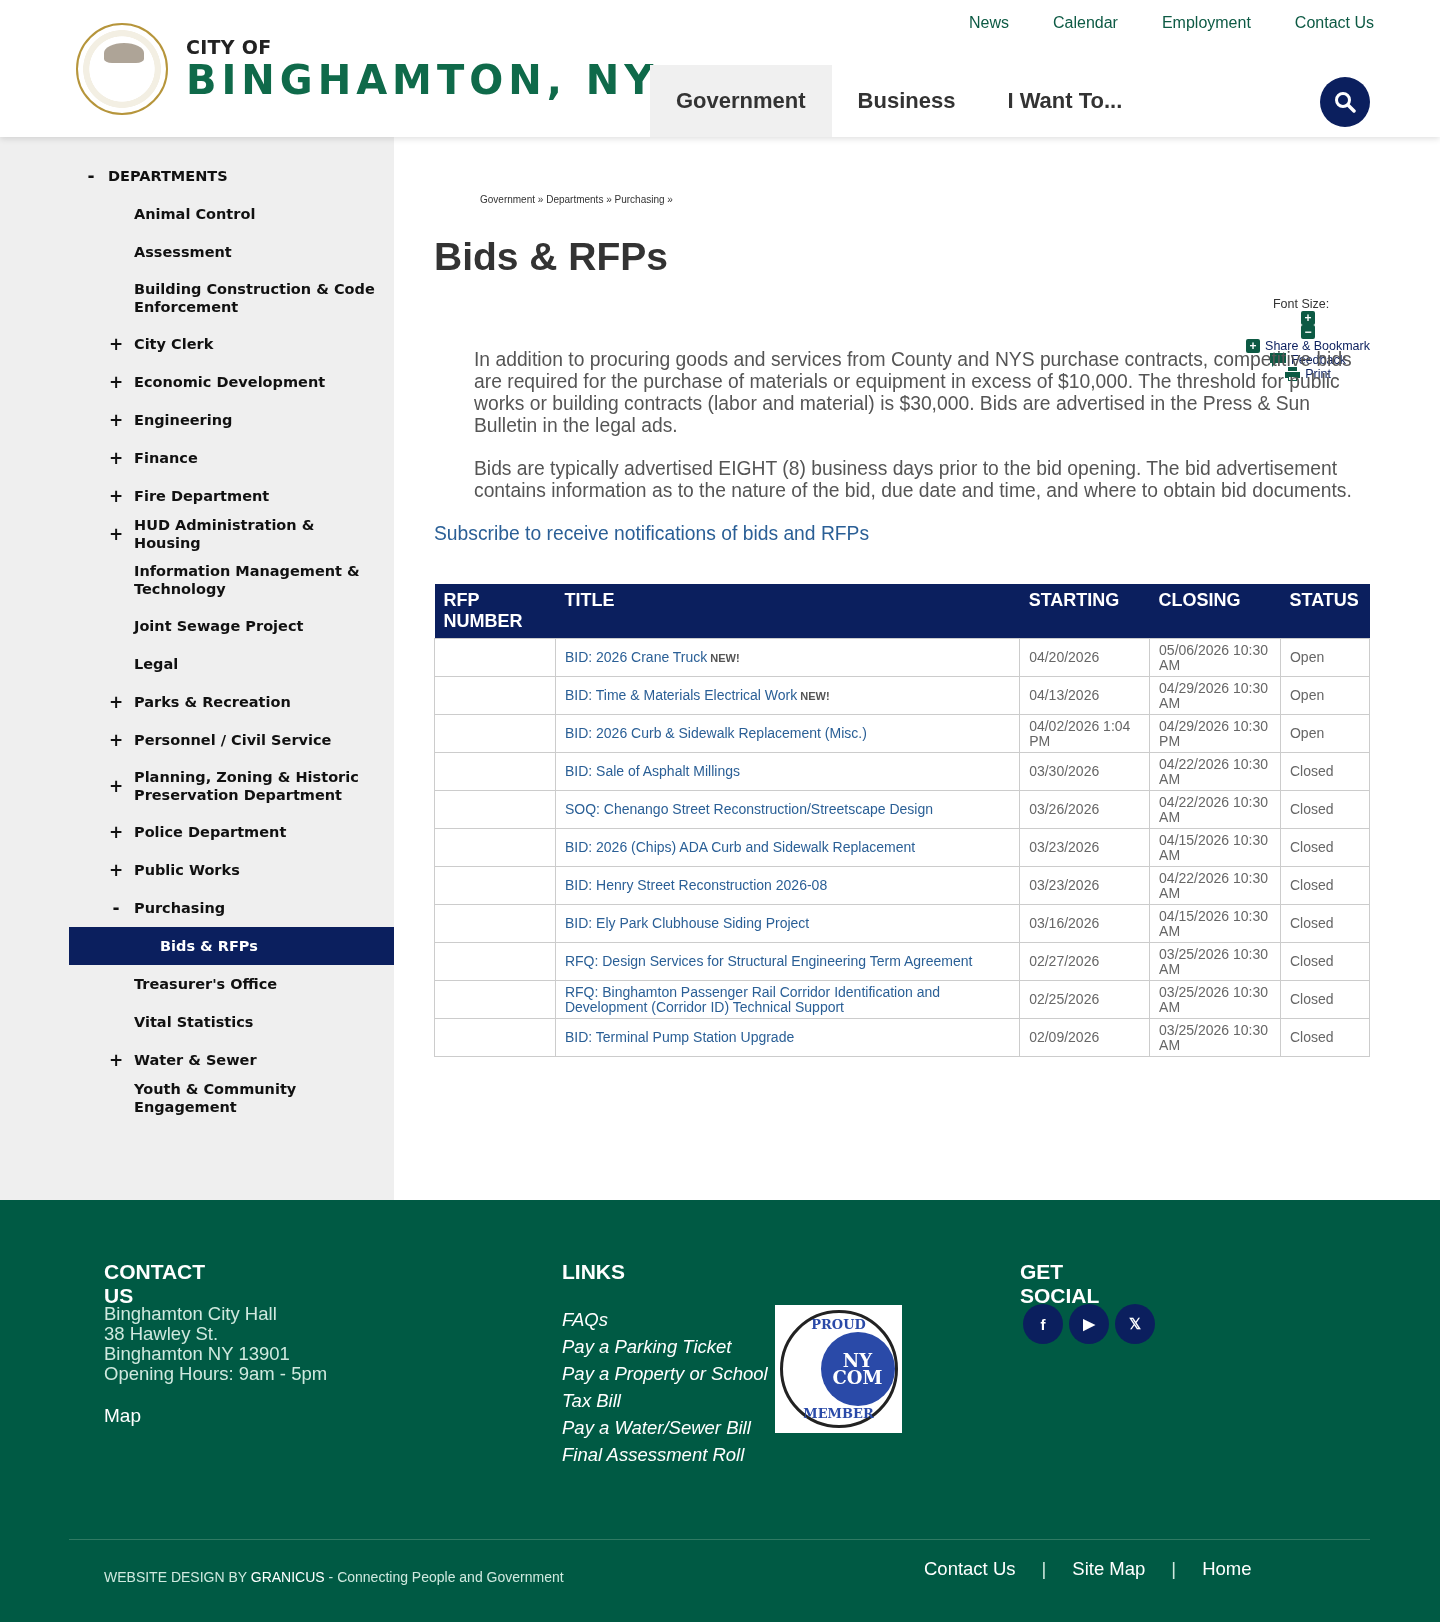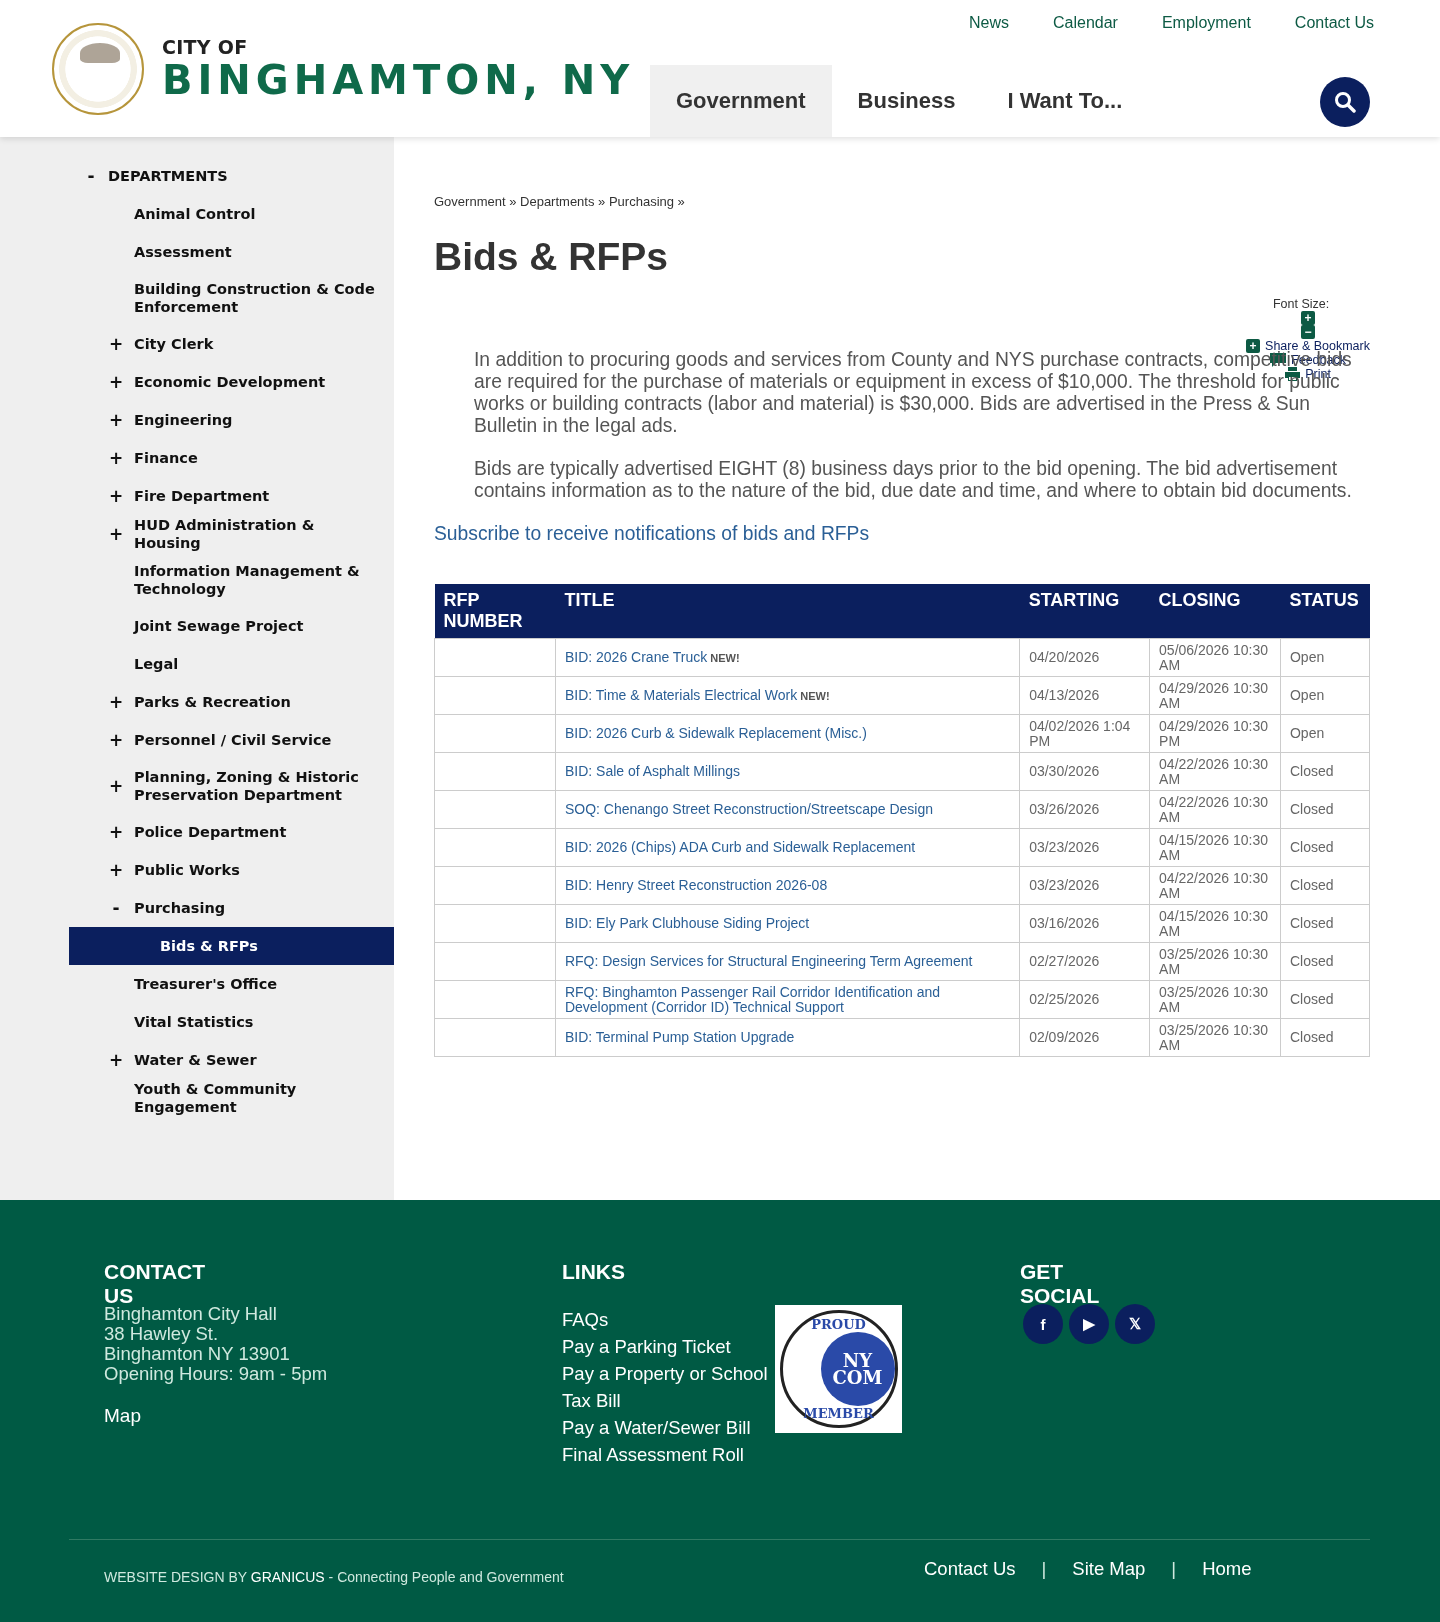--- a/index.html
+++ b/index.html
@@ -1,21 +1,21 @@
 <!DOCTYPE html>
 <html><head>
 <meta charset="utf-8">
 <style>
   * { box-sizing: border-box; margin: 0; padding: 0; }
   body { width: 1440px; height: 1622px; background: #fff; font-family: "Liberation Sans", sans-serif; color: #333; position: relative; overflow: hidden; }
   a { color: inherit; }
 
   
   .header { position: absolute; left: 0; top: 0; width: 1440px; height: 137px; background: #fff; box-shadow: 0 2px 6px rgba(0,0,0,0.12); z-index: 5; }
-  .logo { position: absolute; left: 52px; top: 23px; display: flex; align-items: center; }
+  .logo { position: absolute; left: 76px; top: 23px; display: flex; align-items: center; }
   .seal { width: 92px; height: 92px; border-radius: 50%; background: radial-gradient(circle, #fff 0 52%, #f3efe3 53% 62%, #fff 63% 84%, #c9a84a 85% 100%); border: 2px solid #b6953b; position: relative; }
   .seal .shield { position: absolute; left: 34px; top: 36px; width: 24px; height: 26px; background: linear-gradient(#1d3b8b 0 35%, repeating-linear-gradient(90deg, #c0282d 0 3px, #fff 3px 6px) 35% 100%); border-radius: 0 0 12px 12px; }
   .seal .eagle { position: absolute; left: 26px; top: 18px; width: 40px; height: 20px; background: #8c7d6b; border-radius: 50% 50% 20% 20%; opacity: .7; }
   .logo-text { margin-left: 18px; }
   .logo-small { font-family: "DejaVu Sans", sans-serif; font-size: 19px; font-weight: bold; color: #222; letter-spacing: 0.3px; }
   .logo-big { font-family: "DejaVu Sans", sans-serif; font-size: 40px; font-weight: bold; color: #0f6a4a; letter-spacing: 5px; line-height: 44px; }
 
   .utility-nav { position: absolute; top: 14px; right: 66px; display: flex; gap: 44px; }
   .utility-nav a { color: #0d5a44; text-decoration: none; font-size: 16px; }
 
@@ -32,21 +32,21 @@
   .side-item .label { padding-left: 65px; line-height: 18px; padding-right: 10px; }
   .side-item.two-line { min-height: 54px; }
   .side-item.top { padding-top: 0; }
   .side-item.top .toggle { left: 15px; }
   .side-item.top .label { padding-left: 39px; }
   .side-item.active { background: #0b1f5e; color: #fff; }
   .side-item.active .label { padding-left: 91px; }
 
   
   .main { position: absolute; left: 434px; top: 137px; width: 936px; }
-  .breadcrumb { position: absolute; top: 57px; font-size: 13px; color: #333; }
+  .breadcrumb { position: absolute; top: 57px; font-size: 10px; color: #333; margin-left: 46px; }
   .breadcrumb a { color: #333; }
   .page-title { position: absolute; top: 98px; font-size: 39px; font-weight: bold; color: #333; }
   .tools { position: absolute; top: 160px; right: 0; display: flex; align-items: center; font-size: 12.5px; color: #333; flex-direction: column; }
   .tools .ico { display: inline-block; width: 14px; height: 14px; background: #0d5a44; color: #fff; font-size: 12px; line-height: 14px; text-align: center; font-weight: bold; border-radius: 2px; }
   .tools a { color: #0b1f5e; margin-left: 5px; }
   .tools .grp { display: flex; align-items: center; margin-left: 14px; }
   .intro { position: absolute; top: 212px; width: 936px; font-size: 19.3px; line-height: 22px; color: #555; }
   .intro p { margin-bottom: 21px; margin-left: 40px; }
   .subscribe { font-size: 19.3px; color: #2a5f96; }
 
@@ -58,21 +58,21 @@
   .newtag { font-size: 11px; font-weight: bold; color: #555; margin-left: 3px; }
 
   
   .footer { position: absolute; left: 0; top: 1200px; width: 1440px; height: 422px; background: #005a44; color: #fff; }
   .footer h3 { font-size: 21px; font-weight: bold; color: #fff; position: absolute; top: 60px; }
   .f-contact { position: absolute; left: 104px; }
   .f-contact .addr { position: absolute; top: 104px; font-size: 18.5px; line-height: 20px; color: #cfe9df; width: 320px; }
   .f-contact .map { position: absolute; top: 205px; font-size: 19px; color: #fff; text-decoration: none; }
   .f-links { position: absolute; left: 562px; }
   .f-links ul { list-style: none; position: absolute; top: 106px; width: 210px; }
-  .f-links li { font-size: 18.5px; line-height: 27px; }
+  .f-links li { font-size: 18.5px; line-height: 27px; font-style: italic; }
   .f-links li a { color: #fff; text-decoration: none; }
   .nycom { position: absolute; left: 775px; top: 105px; width: 127px; height: 128px; background: #fff; display: flex; align-items: center; justify-content: center; }
   .nycom .outer { width: 118px; height: 118px; border-radius: 50%; border: 3px solid #222; display: flex; align-items: center; justify-content: flex-end; position: relative; }
   .nycom .inner { width: 74px; height: 74px; border-radius: 50%; background: #2a4aa8; color: #fff; font-family: "DejaVu Serif", serif; font-weight: bold; font-size: 18px; display: flex; align-items: center; justify-content: center; text-align: center; line-height: 17px; }
   .nycom .t1, .nycom .t2 { position: absolute; left: 0; width: 100%; text-align: center; font-family: "DejaVu Serif", serif; font-weight: bold; color: #2a4aa8; font-size: 13px; }
   .nycom .t1 { top: 4px; } .nycom .t2 { bottom: 4px; }
   .f-social { position: absolute; left: 1020px; }
   .socials { position: absolute; top: 104px; display: flex; gap: 6px; left: 3px; }
   .soc { width: 40px; height: 40px; border-radius: 50%; background: #0b1f5e; display: flex; align-items: center; justify-content: center; color: #fff; font-size: 15px; font-weight: bold; }
   .f-rule { position: absolute; top: 339px; left: 69px; width: 1301px; height: 1px; background: #2f7a63; }

